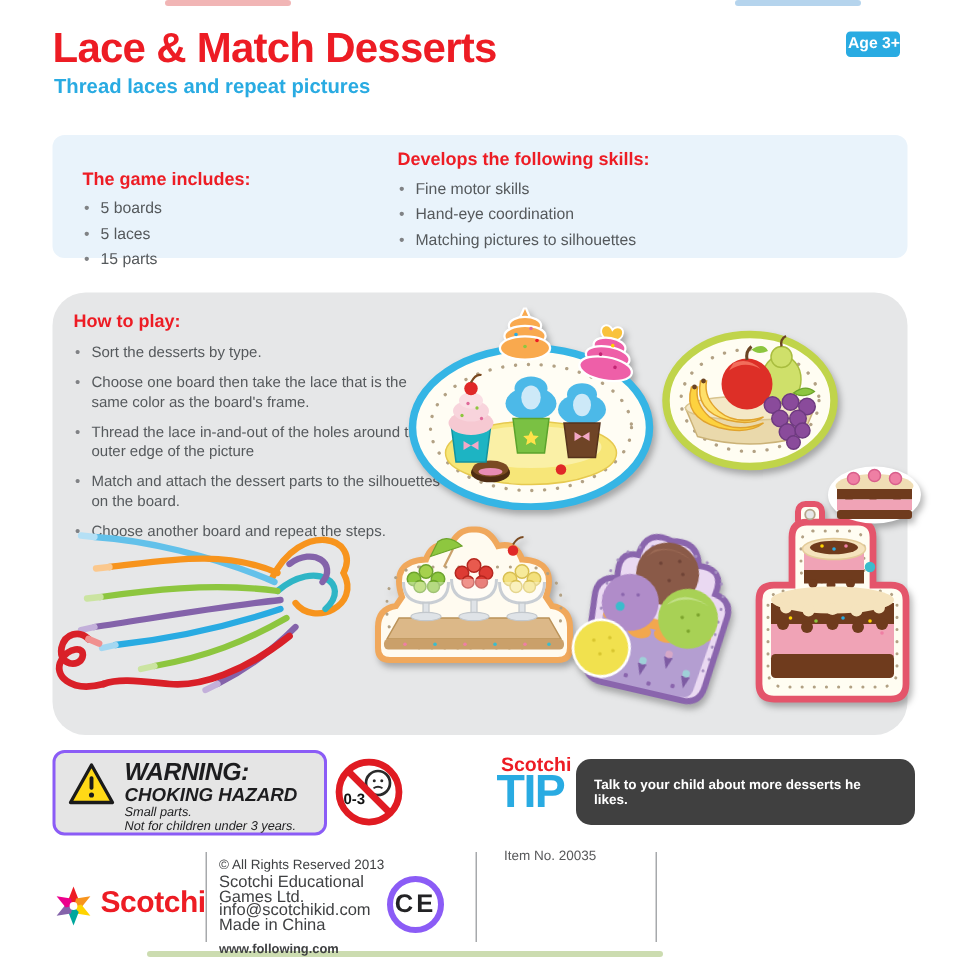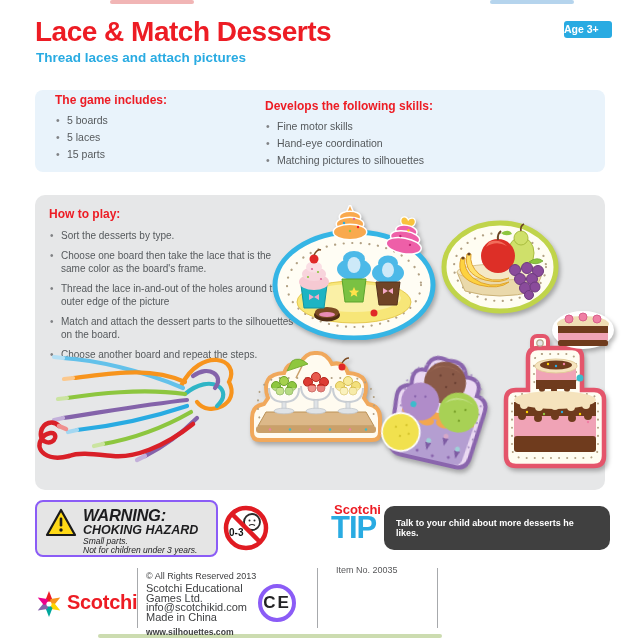--- a/index.html
+++ b/index.html
@@ -2,31 +2,31 @@
 <html><head>
 <meta charset="utf-8">
 <style>
   html,body{margin:0;padding:0;background:#fff;}
   .page{position:relative;width:640px;height:640px;background:#ffffff;overflow:hidden;
         font-family:"Liberation Sans", sans-serif;color:#58595b;}
   .abs{position:absolute;}
   
   .title{left:35px;top:16px;font-size:28px;font-weight:800;color:#ed1c24;letter-spacing:-0.5px;}
   .subtitle{left:36px;top:50px;font-size:13.5px;font-weight:700;color:#29abe2;}
-  .age-badge{left:564px;top:21px;width:48px;height:17px;background:#29abe2;border-radius:3px;
-             color:#fff;font-size:10.5px;font-weight:700;text-align:left;line-height:17px;}
+  .age-badge{left:564px;top:21px;width:36px;height:17px;background:#29abe2;border-radius:3px;
+             color:#fff;font-size:10.5px;font-weight:700;text-align:right;line-height:17px;}
   .cutbar{height:4px;border-radius:2px;}
   
   .includes-box{left:35px;top:90px;width:570px;height:82px;background:#e9f3fb;border-radius:8px;}
   .box-heading{font-size:12px;font-weight:700;color:#ed1c24;}
   .li{position:relative;padding-left:12px;color:#55595c;}
   .li::before{content:"\2022";position:absolute;left:1px;top:0;color:#808285;}
   .inc-list .li{font-size:10.5px;margin-bottom:5px;}
   
-  .howto-box{left:35px;top:195px;width:570px;height:295px;background:#e6e7e8;border-radius:10px;}
+  .howto-box{left:35px;top:195px;width:570px;height:295px;background:#e6e7e8;border-radius:22px;}
   .steps{width:245px;}
   .steps .li{font-size:10px;line-height:13px;margin-bottom:7px;}
   .board{filter:drop-shadow(2px 3px 2px rgba(0,0,0,0.28));}
   
   .warning-box{left:35px;top:500px;width:183px;height:57px;background:#e5e5e5;border:2px solid #8b5cf6;
                border-radius:8px;box-sizing:border-box;font-style:italic;}
   .warn-title{position:absolute;left:46px;top:4px;font-size:16.5px;font-weight:900;color:#1d1d1f;letter-spacing:-0.3px;}
   .warn-sub{position:absolute;left:46px;top:21px;font-size:12.5px;font-weight:800;color:#1d1d1f;}
   .warn-s1{position:absolute;left:46px;top:34px;font-size:8.5px;color:#232325;}
   .warn-s2{position:absolute;left:46px;top:43px;font-size:8.5px;color:#232325;}
@@ -51,25 +51,25 @@
 </head>
 <body>
 
 <div class="page">
 
   <div class="abs cutbar" style="left:110px;top:0;width:84px;background:rgba(224,90,90,0.45);"></div>
   <div class="abs cutbar" style="left:490px;top:0;width:84px;background:rgba(90,160,215,0.45);"></div>
   <div class="abs cutbar" style="left:98px;top:634px;width:344px;background:rgba(154,186,98,0.5);"></div>
 
   <div class="abs title">Lace &amp; Match Desserts</div>
-  <div class="abs subtitle">Thread laces and attach pictures</div>
+  <div class="abs subtitle">Thread laces and repeat pictures</div>
   <div class="abs age-badge">Age 3+</div>
 
   <div class="abs includes-box">
-    <div class="abs" style="left:20px;top:3px;">
+    <div class="abs" style="left:20px;top:22px;">
       <div class="box-heading">The game includes:</div>
       <div class="inc-list" style="margin-top:7px;">
         <div class="li">5 boards</div>
         <div class="li">5 laces</div>
         <div class="li">15 parts</div>
       </div>
     </div>
     <div class="abs" style="left:230px;top:9px;">
       <div class="box-heading">Develops the following skills:</div>
       <div class="inc-list" style="margin-top:7px;">
@@ -391,21 +391,21 @@
   </svg>
   <div class="abs logo-text">Scotchi</div>
 
   <div class="abs vline" style="left:137px;"></div>
 
   <div class="abs foot-block">
     <div class="foot-line1">© All Rights Reserved 2013</div>
     <div class="foot-line">Scotchi Educational Games Ltd.</div>
     <div class="foot-line">info@scotchikid.com</div>
     <div class="foot-line">Made in China</div>
-    <div class="foot-web">www.silhouettes.com</div>
+    <div class="foot-web">www.following.com</div>
   </div>
 
   <div class="abs ce-circle">CE</div>
 
   <div class="abs vline" style="left:317px;"></div>
   <div class="abs item-no">Item No. 20035</div>
   <div class="abs vline" style="left:437px;"></div>
 
 </div>
 

